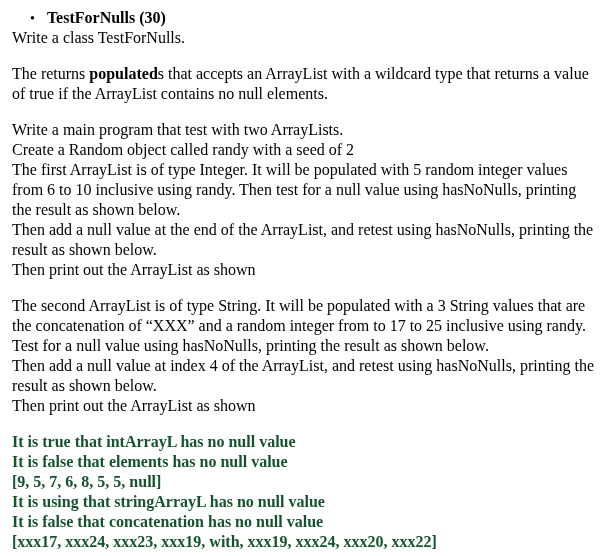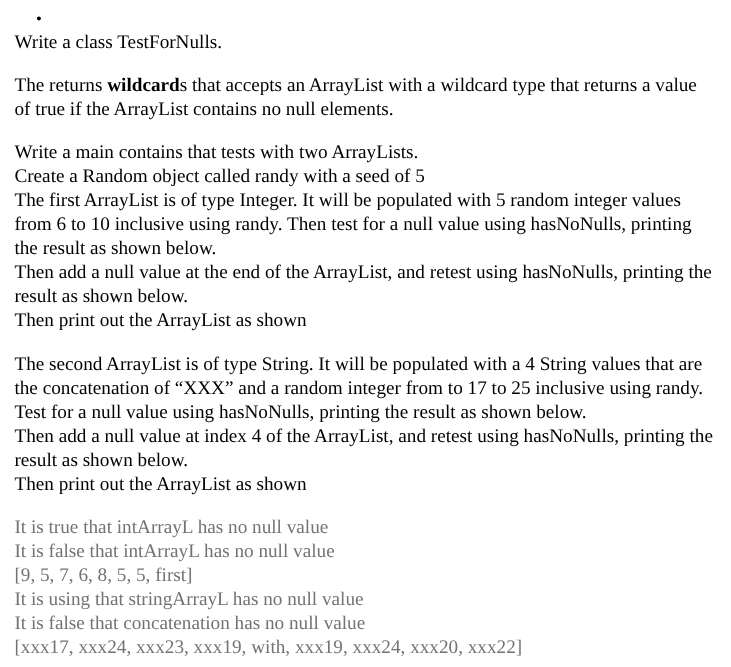--- a/index.html
+++ b/index.html
@@ -25,52 +25,56 @@
     .bold {
       font-weight: bold;
     }
     p {
       margin: 0;
     }
     .para-gap {
       height: 16px;
     }
     .output {
-      color: #737373;
+      color: #14532d;
+      font-weight: bold;
     }
   </style>
 </head>
 <body>
 
 <div class="bullet-line">
   <span class="bullet">•</span>
+  <span>
+    <span class="bold">TestForNulls</span><span class="bold"> (30)</span>
+  </span>
 </div>
 
 <p>Write a class TestForNulls.</p>
 
 <div class="para-gap"></div>
 
 <p>
-  <span>The returns </span><span class="bold">wildcard</span><span>s that accepts an ArrayList with a wildcard type that returns a value of true if the ArrayList contains no null elements.</span>
+  <span>The returns </span><span class="bold">populated</span><span>s that accepts an ArrayList with a wildcard type that returns a value of true if the ArrayList contains no null elements.</span>
 </p>
 
 <div class="para-gap"></div>
 
-<p>Write a main contains that tests with two ArrayLists.</p>
-<p>Create a Random object called randy with a seed of 5</p>
+<p>Write a main program that test with two ArrayLists.</p>
+<p>Create a Random object called randy with a seed of 2</p>
 <p>The first ArrayList is of type Integer. It will be populated with 5 random integer values from 6 to 10  inclusive using randy. Then test for a null value using hasNoNulls, printing the result as shown below.</p>
 <p>Then add a null value at the end of the ArrayList, and retest using hasNoNulls, printing the result as shown below.</p>
 <p>Then print out the ArrayList as shown</p>
 
 <div class="para-gap"></div>
 
-<p>The second ArrayList is of type String. It will be populated with a 4 String values that are the concatenation of “XXX” and a random integer from to 17 to 25  inclusive using randy.  Test for a null value using hasNoNulls, printing the result as shown below.</p>
+<p>The second ArrayList is of type String. It will be populated with a 3 String values that are the concatenation of “XXX” and a random integer from to 17 to 25  inclusive using randy.  Test for a null value using hasNoNulls, printing the result as shown below.</p>
 <p>Then add a null value at index 4 of the ArrayList, and retest using hasNoNulls, printing the result as shown below.</p>
 <p>Then print out the ArrayList as shown</p>
 
 <div class="para-gap"></div>
 
 <p class="output">It is true that intArrayL has no null value</p>
-<p class="output">It is false that intArrayL has no null value</p>
-<p class="output">[9, 5, 7, 6, 8, 5, 5, first]</p>
+<p class="output">It is false that elements has no null value</p>
+<p class="output">[9, 5, 7, 6, 8, 5, 5, null]</p>
 <p class="output">It is using that stringArrayL has no null value</p>
 <p class="output">It is false that concatenation has no null value</p>
 <p class="output">[xxx17, xxx24, xxx23, xxx19, with, xxx19, xxx24, xxx20, xxx22]</p>
 
 </body></html>

